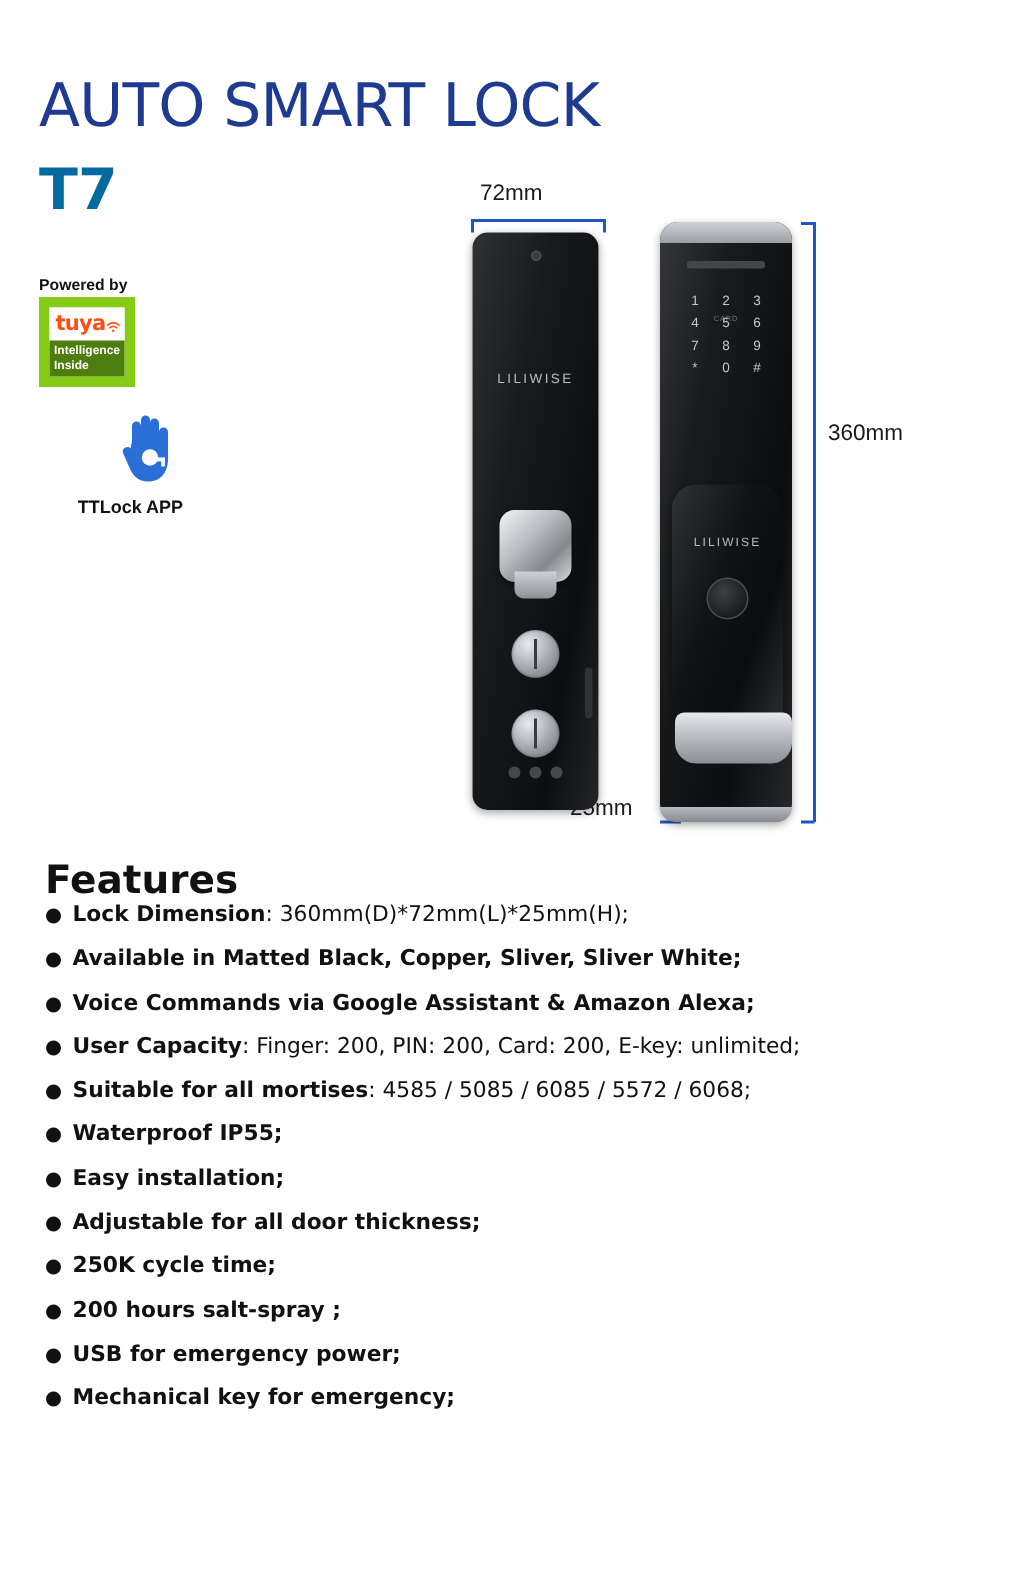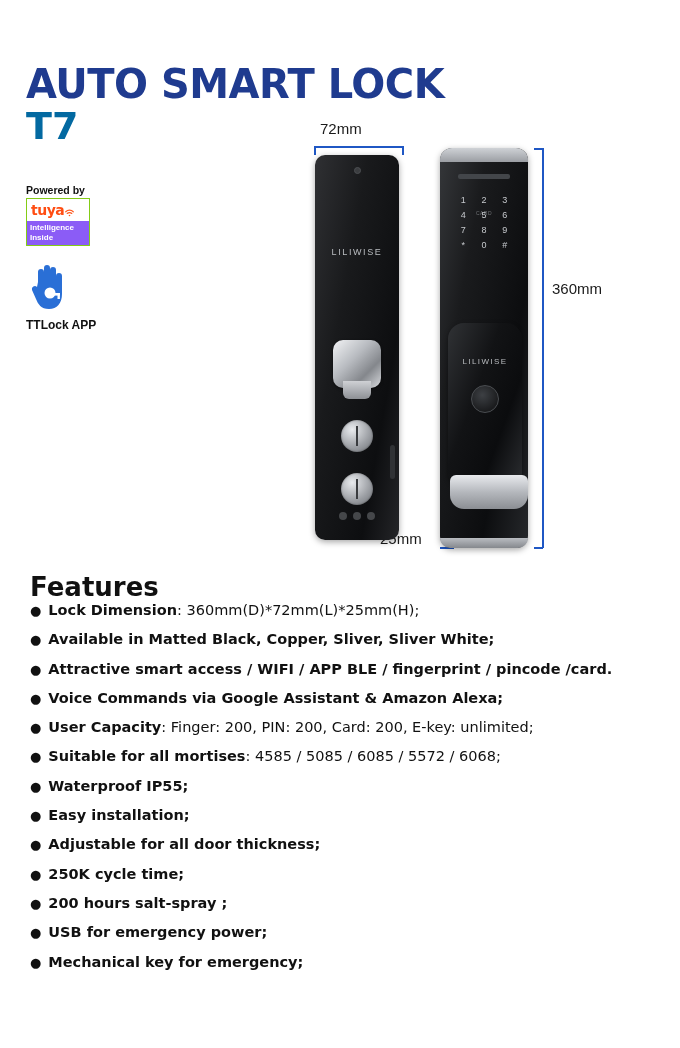--- a/index.html
+++ b/index.html
@@ -16,25 +16,24 @@
     color: #1a1a1a;
     overflow: hidden;
   }
 
   
   .title {
     position: absolute;
     left: 26px;
     top: 48px;
     font-size: 40px;
-    font-weight: bold;
+    font-weight: normal;
     letter-spacing: -0.5px;
     color: #1f3b8f;
     font-family: "DejaVu Sans", sans-serif;
-    margin-top: 13px;
   }
   .model {
     position: absolute;
     left: 26px;
     top: 104px;
     font-size: 38px;
     font-weight: bold;
     color: #0369a1;
     font-family: "DejaVu Sans", sans-serif;
   }
@@ -49,21 +48,21 @@
   .powered-by {
     font-size: 10.5px;
     font-weight: bold;
     color: #111;
     margin-bottom: 2px;
     font-family: "Liberation Sans", sans-serif;
   }
   .tuya-box {
     width: 64px;
     background: #ffffff;
-    border: 1px solid #84cc16;
+    border: 7px solid #84cc16;
   }
   .tuya-top {
     height: 22px;
     background: #ffffff;
     display: flex;
     align-items: center;
     padding-left: 4px;
   }
   .tuya-word {
     font-size: 14px;
@@ -74,33 +73,33 @@
   }
   .tuya-wifi {
     display: inline-block;
     width: 9px;
     height: 9px;
     margin-left: 1px;
     position: relative;
     top: -3px;
   }
   .tuya-orange {
-    background: #8b5cf6;
+    background: #4d7c0f;
     color: #fff;
     font-size: 8px;
     line-height: 10px;
     padding: 2px 3px;
     font-weight: bold;
     text-align: left;
     font-family: "Liberation Sans", sans-serif;
   }
   .ttlock {
     margin-top: 16px;
     width: 96px;
-    text-align: left;
+    text-align: right;
   }
   .ttlock-label {
     font-size: 12px;
     font-weight: bold;
     color: #111;
     margin-top: 2px;
     font-family: "Liberation Sans", sans-serif;
   }
 
   
@@ -353,21 +352,20 @@
       <div class="handle-foot"></div>
     </div>
     <div class="front-bottom"></div>
   </div>
 </div>
 
 <div class="features-heading">Features</div>
 <ul class="feature-list" id="feature-list">
     <li><span class="bullet">●</span><span class="lbl">Lock Dimension</span><span class="val">: 360mm(D)*72mm(L)*25mm(H);</span></li>
     <li class="bold-all"><span class="bullet">●</span><span class="lbl">Available in Matted Black, Copper, Sliver, Sliver White;</span></li>
-    <li class="bold-all"><span class="bullet">●</span><span class="lbl">Attractive smart access / WIFI / APP BLE / fingerprint / pincode /card.</span></li>
     <li class="bold-all"><span class="bullet">●</span><span class="lbl">Voice Commands via Google Assistant &amp; Amazon Alexa;</span></li>
     <li><span class="bullet">●</span><span class="lbl">User Capacity</span><span class="val">: Finger: 200, PIN: 200, Card: 200, E-key: unlimited;</span></li>
     <li><span class="bullet">●</span><span class="lbl">Suitable for all mortises</span><span class="val">:  4585 / 5085 / 6085 / 5572 / 6068;</span></li>
     <li class="bold-all"><span class="bullet">●</span><span class="lbl">Waterproof  IP55;</span></li>
     <li class="bold-all"><span class="bullet">●</span><span class="lbl">Easy installation;</span></li>
     <li class="bold-all"><span class="bullet">●</span><span class="lbl">Adjustable for all door thickness;</span></li>
     <li class="bold-all"><span class="bullet">●</span><span class="lbl">250K cycle time;</span></li>
     <li class="bold-all"><span class="bullet">●</span><span class="lbl">200 hours salt-spray ;</span></li>
     <li class="bold-all"><span class="bullet">●</span><span class="lbl">USB for emergency power;</span></li>
     <li class="bold-all"><span class="bullet">●</span><span class="lbl">Mechanical key for emergency;</span></li>

